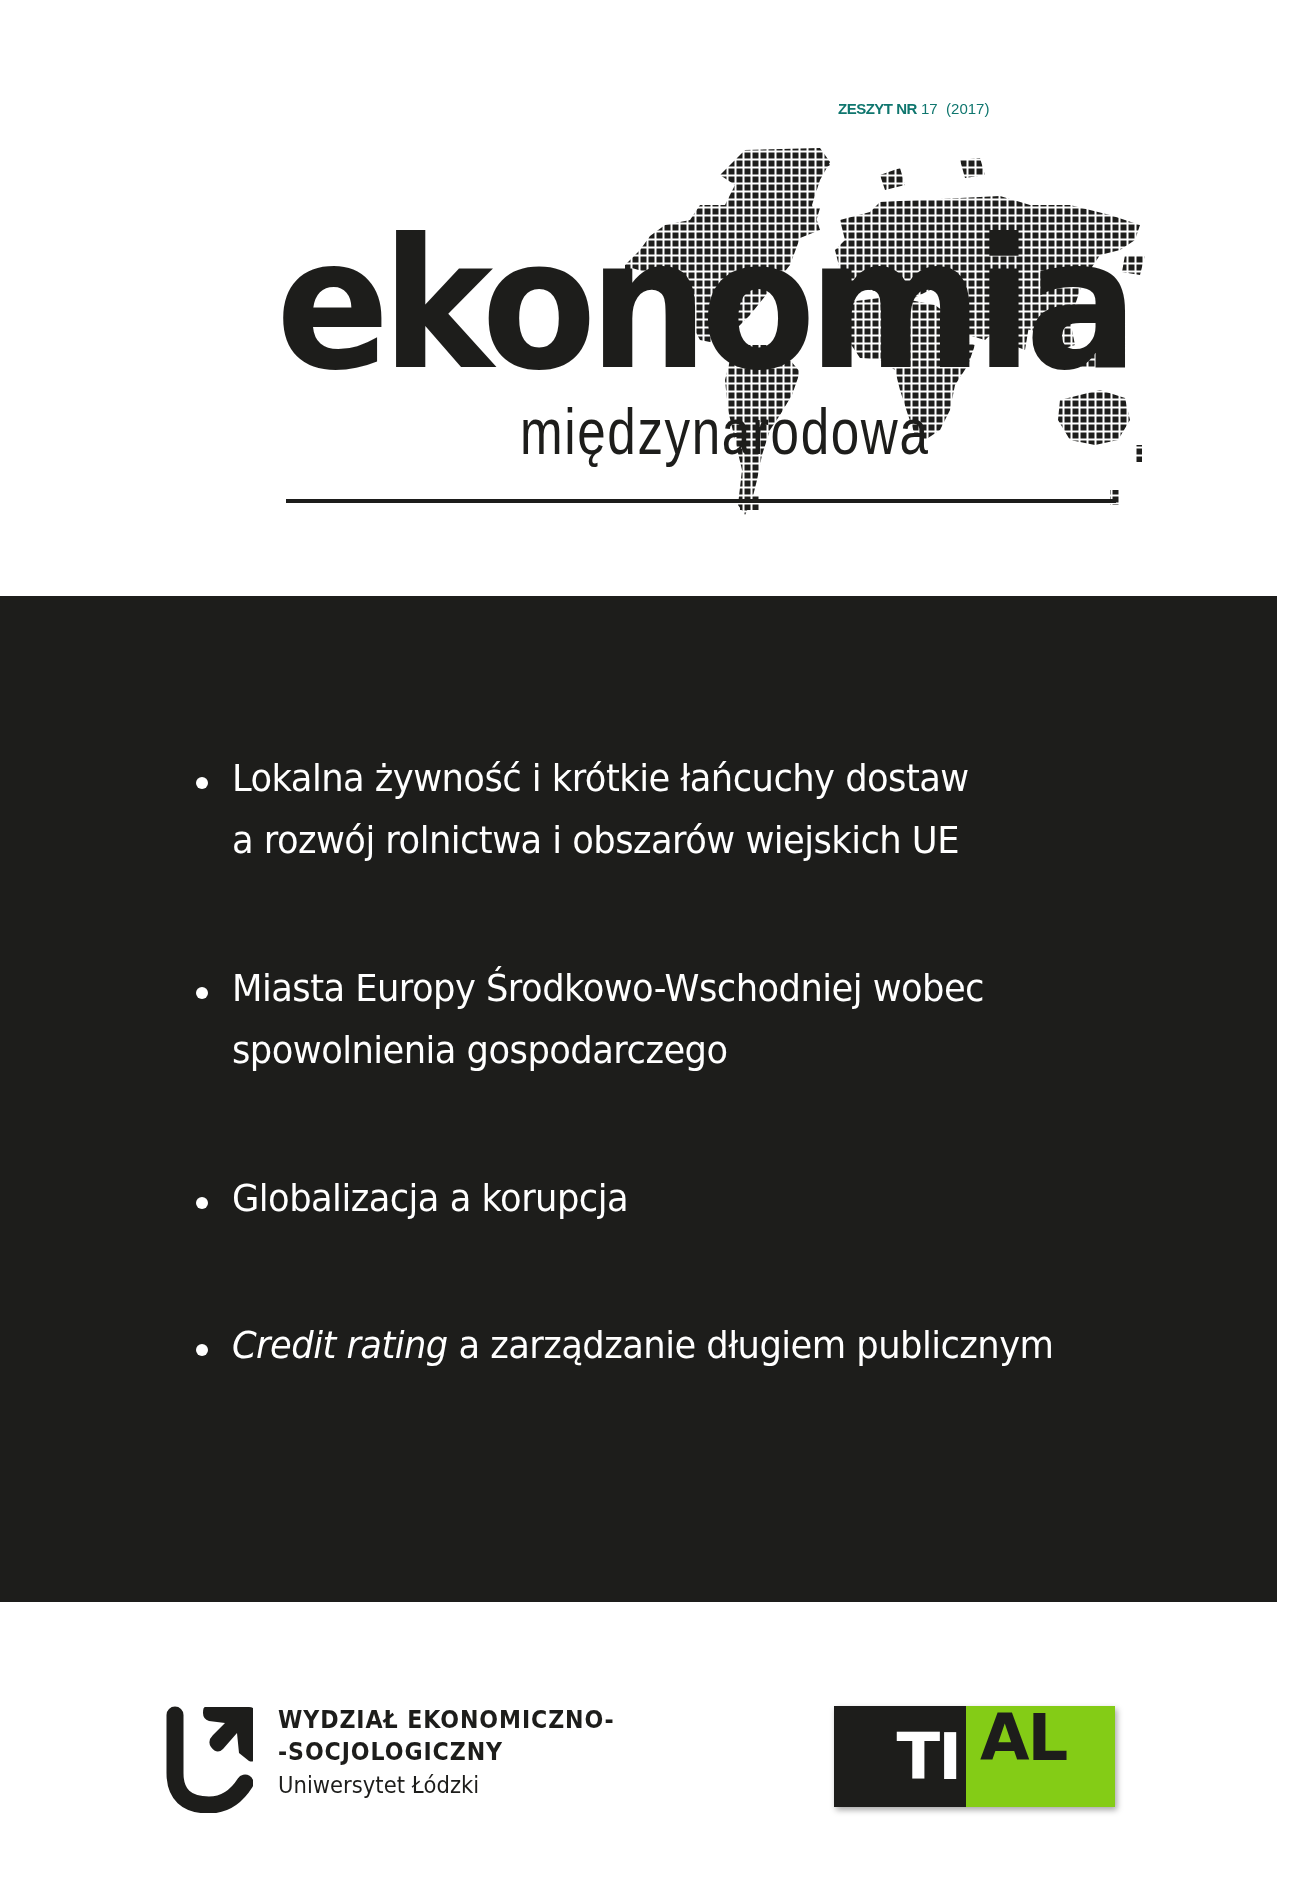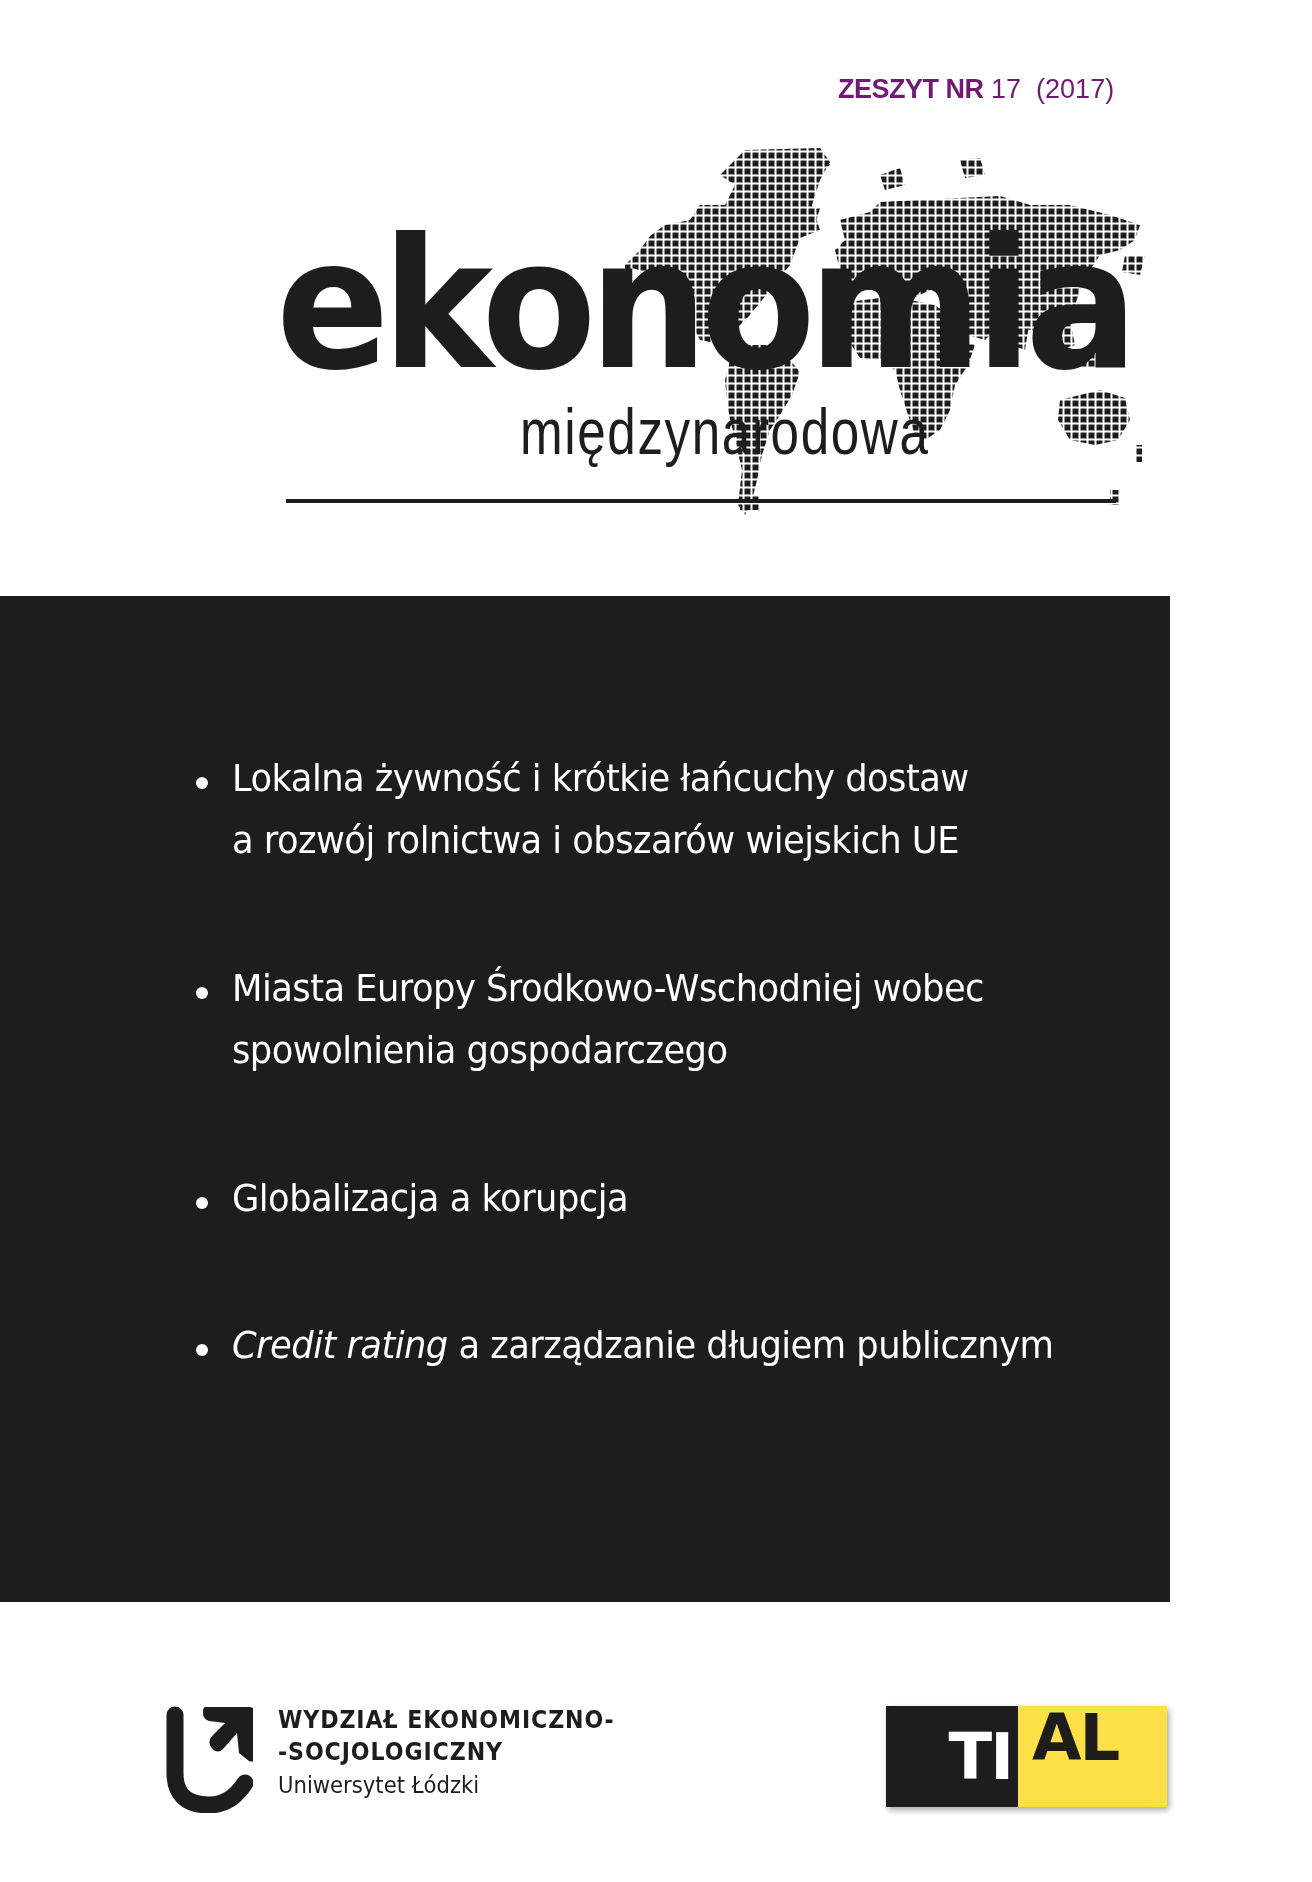--- a/index.html
+++ b/index.html
@@ -2,38 +2,38 @@
 <html><head>
 <meta charset="utf-8">
 <style>
   html, body { margin: 0; padding: 0; }
   body {
     width: 1312px; height: 1882px; position: relative; overflow: hidden;
     background: #ffffff; font-family: "Liberation Sans", sans-serif; color: #1d1d1b;
   }
   .abs { position: absolute; }
   .issue {
-    left: 838px; top: 76px; font-size: 27px; line-height: 26px; white-space: nowrap; color: #701a75;
+    left: 838px; top: 96px; font-size: 15px; line-height: 26px; white-space: nowrap; color: #0f766e;
   }
   .issue .b { font-weight: bold; letter-spacing: -0.5px; }
   .issue .n { font-weight: normal; }
   .map { left: 500px; top: 140px; width: 660px; height: 380px; }
   .title-main {
     left: 276px; top: 205px; font-family: "DejaVu Sans", sans-serif; font-weight: bold;
     font-size: 180px; line-height: 200px; letter-spacing: -8px; white-space: nowrap; color: #1d1d1b;
     transform-origin: left top; transform: scaleX(0.93);
   }
   .title-sub {
     left: 520px; top: 392px; font-family: "Liberation Sans", sans-serif; font-weight: normal;
     font-size: 64px; line-height: 80px; letter-spacing: 2px; white-space: nowrap; color: #1d1d1b;
     transform-origin: left top; transform: scaleX(0.80);
   }
   .rule { left: 286px; top: 499px; width: 830px; height: 4px; background: #1d1d1b; }
 
-  .band { left: 0; top: 596px; width: 1170px; height: 1006px; background: #1d1d1b; }
+  .band { left: 0; top: 596px; width: 1277px; height: 1006px; background: #1d1d1b; }
   .topics { position: absolute; left: 0; top: 0; width: 100%; height: 100%; }
   .topic { position: absolute; left: 188px; color: #ffffff; }
   .topic .bullet {
     position: absolute; left: 8px; width: 12px; height: 12px; border-radius: 50%; background: #ffffff;
   }
   .topic .line {
     position: absolute; left: 44px; white-space: nowrap; font-family: "DejaVu Sans", sans-serif;
     font-size: 38px; line-height: 44px; letter-spacing: -0.6px; color: #ffffff;
     transform-origin: left top; transform: scaleX(0.93);
   }
@@ -43,21 +43,21 @@
   .ul-text { left: 278px; top: 1704px; }
   .ul-text .l1, .ul-text .l2 {
     font-family: "DejaVu Sans", sans-serif; font-weight: bold; font-size: 24px; line-height: 32px;
     letter-spacing: 1px; white-space: nowrap; color: #1d1d1b; transform-origin: left top; transform: scaleX(0.92);
   }
   .ul-text .l3 {
     font-family: "DejaVu Sans", sans-serif; font-weight: normal; font-size: 23px; line-height: 30px;
     white-space: nowrap; color: #1d1d1b; margin-top: 2px; transform-origin: left top; transform: scaleX(0.92);
   }
   .tial {
-    left: 886px; top: 1706px; width: 281px; height: 101px; background: #fde047;
+    left: 834px; top: 1706px; width: 281px; height: 101px; background: #84cc16;
     box-shadow: 2px 3px 6px rgba(0,0,0,0.35); display: flex;
   }
   .tial .left {
     width: 132px; height: 100%; background: #1d1d1b; color: #ffffff; display: flex; align-items: center;
     justify-content: flex-end; padding-right: 6px; box-sizing: border-box;
   }
   .tial .right {
     flex: 1; color: #1d1d1b; display: flex; align-items: flex-start; padding-left: 14px; box-sizing: border-box;
   }
   .tial span {

